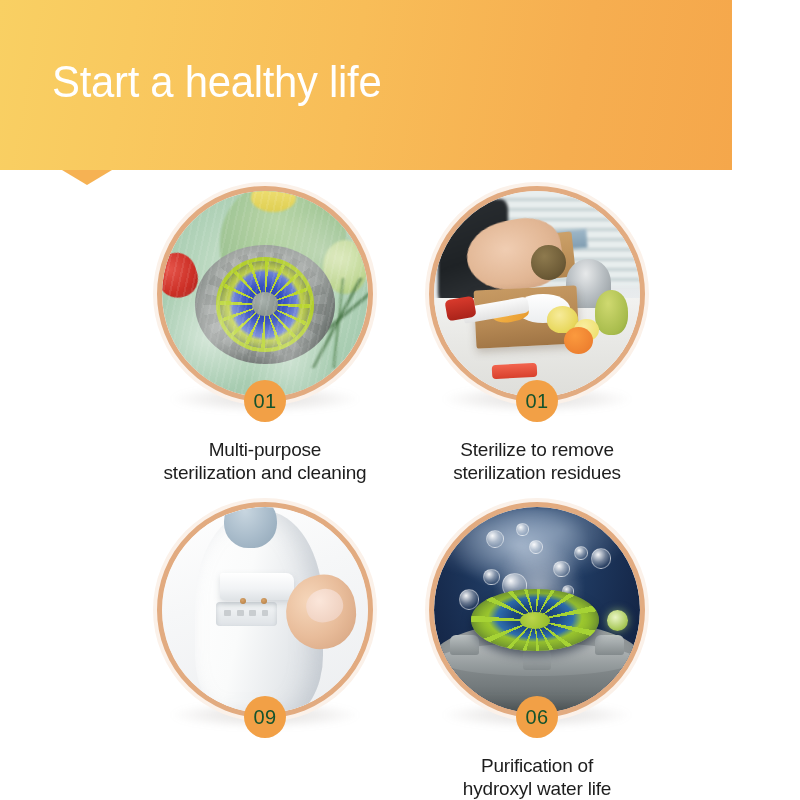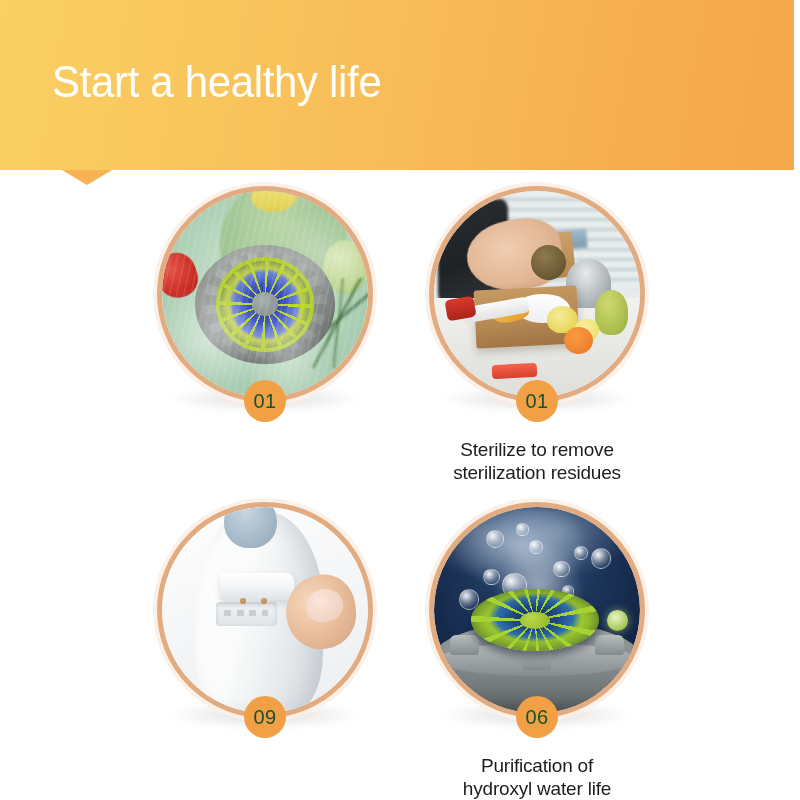--- a/index.html
+++ b/index.html
@@ -22,21 +22,21 @@
     height: 800px;
     background: #ffffff;
     overflow: hidden;
   }
 
   
   .banner {
     position: absolute;
     left: 0;
     top: 0;
-    width: 794px;
+    width: 732px;
     height: 170px;
     background: linear-gradient(100deg, #f9d063 0%, #f9c95f 18%, #f8bd58 48%, #f6ae50 78%, #f5a74b 100%);
   }
   .banner-title {
     position: absolute;
     left: 52px;
     top: 54px;
     font-size: 45px;
     line-height: 56px;
     color: #ffffff;
@@ -479,20 +479,24 @@
               <div class="s1-greenball"></div>
               <div class="s1-strawberry"></div>
               <div class="s1-herb"></div>
               <div class="s1-body"></div>
               <div class="s1-rotor"></div>
               <div class="s1-water"></div>
             </div>
           </div>
         </div>
         <div class="badge">01</div>
+      </div>
+      <div class="caption">
+        <span class="l1">Multi-purpose</span>
+        <span class="l2">sterilization and cleaning</span>
       </div>
     </div>
 
     <div class="card card-r1 card-c2">
       <div class="photo-wrap">
         <div class="photo-shadow"></div>
         <div class="photo-ring">
           <div class="photo-inner">
             <div class="scene2">
               <div class="s2-window"></div>

